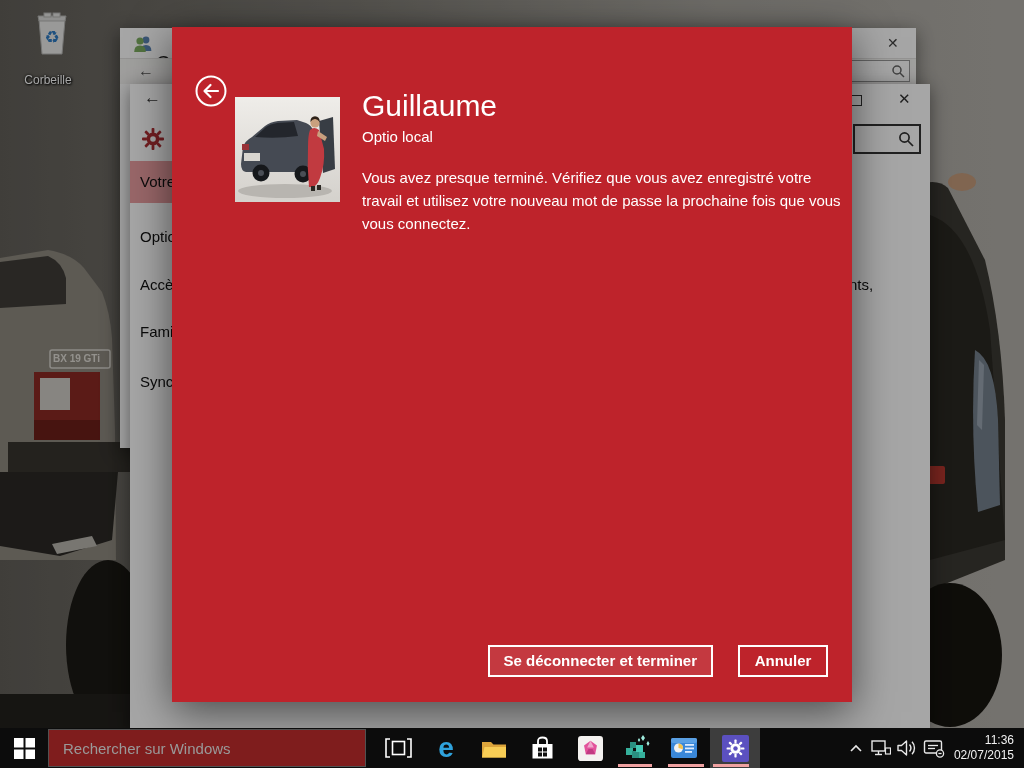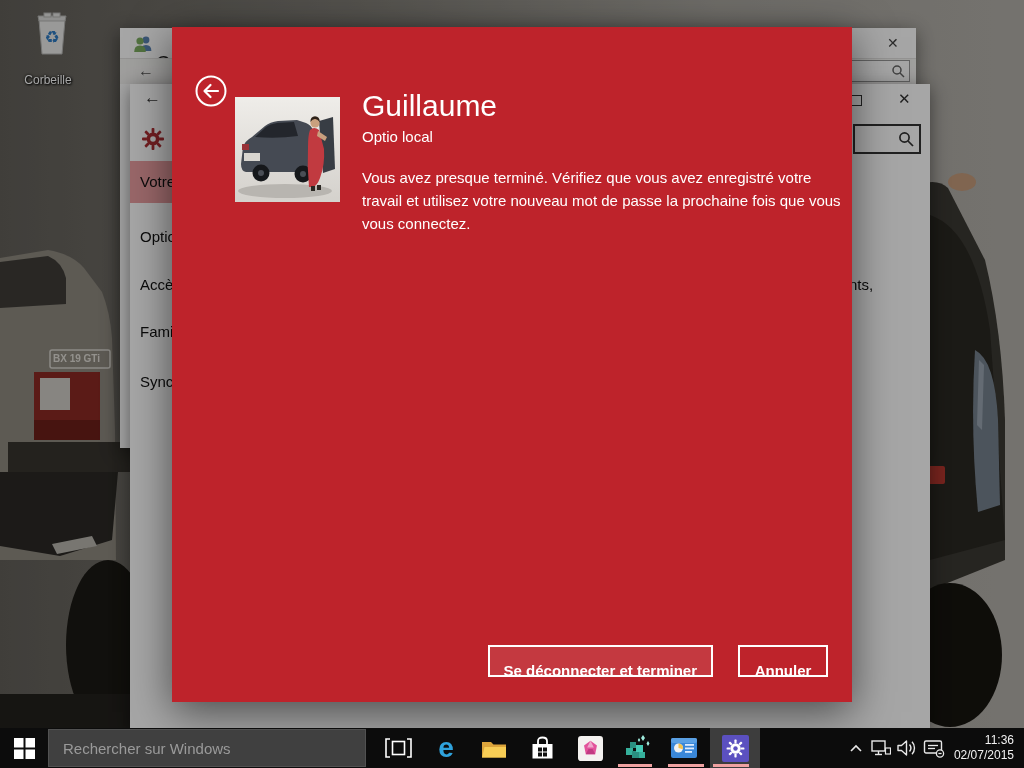--- a/index.html
+++ b/index.html
@@ -37,28 +37,28 @@
   
   .dialog { left:172px; top:27px; width:680px; height:675px; background:#be232b; z-index:40; box-shadow:0 10px 40px rgba(0,0,0,0.55); color:#fff; }
   .dlg-title { position:absolute; left:63px; top:46px; font-size:26px; font-weight:300; letter-spacing:0.2px; }
   .dlg-back { position:absolute; left:22px; top:47px; width:34px; height:34px; }
   .dlg-photo { position:absolute; left:63px; top:70px; width:105px; height:105px; }
   .dlg-name { position:absolute; left:190px; top:62px; font-size:30px; font-weight:300; }
   .dlg-type { position:absolute; left:190px; top:101px; font-size:15px; }
   .dlg-p1 { position:absolute; left:190px; top:139px; width:492px; font-size:15px; line-height:23px; }
   .dlg-p2 { position:absolute; left:190px; top:223px; width:492px; font-size:15px; line-height:21px; }
   .dlg-btns { position:absolute; right:24px; bottom:25px; display:flex; gap:25px; }
-  .dlg-btn { height:32px; line-height:28px; border:2px solid #fff; background:transparent; color:#fff; font-size:15px; font-weight:bold; text-align:center; font-family:"Liberation Sans",sans-serif; padding:10px 14px; }
+  .dlg-btn { height:32px; line-height:28px; border:2px solid #fff; background:transparent; color:#fff; font-size:15px; font-weight:bold; text-align:center; font-family:"Liberation Sans",sans-serif; padding:0 14px; }
   .dlg-btn.primary { background:rgba(255,255,255,0.10); min-width:211px; }
   .dlg-btn.cancel { min-width:90px; }
 
   
   .taskbar { left:0; top:728px; width:1024px; height:40px; background:#0c0c0c; z-index:50; }
   .tb-btn { position:absolute; top:0; height:40px; display:flex; align-items:center; justify-content:center; }
-  .tb-search { position:absolute; left:48px; top:1px; width:318px; height:38px; background:#404040; border:1px solid #515151; }
+  .tb-search { position:absolute; left:48px; top:1px; width:318px; height:38px; background:#7f1d1d; border:1px solid #515151; }
   .tb-search input { width:100%; height:100%; background:transparent; border:none; outline:none; padding-left:14px; font-size:15px; color:#cfcfcf; font-family:"Liberation Sans",sans-serif; }
   .tb-search input::placeholder { color:#9a9a9a; opacity:1; }
   .underline { position:absolute; top:36px; height:3px; background:#efa1a1; }
   .settings-tile { position:absolute; left:710px; top:0; width:50px; height:40px; background:#3d3d3d; display:flex; align-items:center; justify-content:center; }
   .tray-clock { position:absolute; right:10px; top:5px; width:70px; text-align:right; color:#f2f2f2; font-size:12px; line-height:15px; }
   .edge-e { font-size:28px; font-weight:bold; color:#2fa3dd; font-family:"Liberation Sans",sans-serif; }
 </style>
 </head>
 <body>
 

